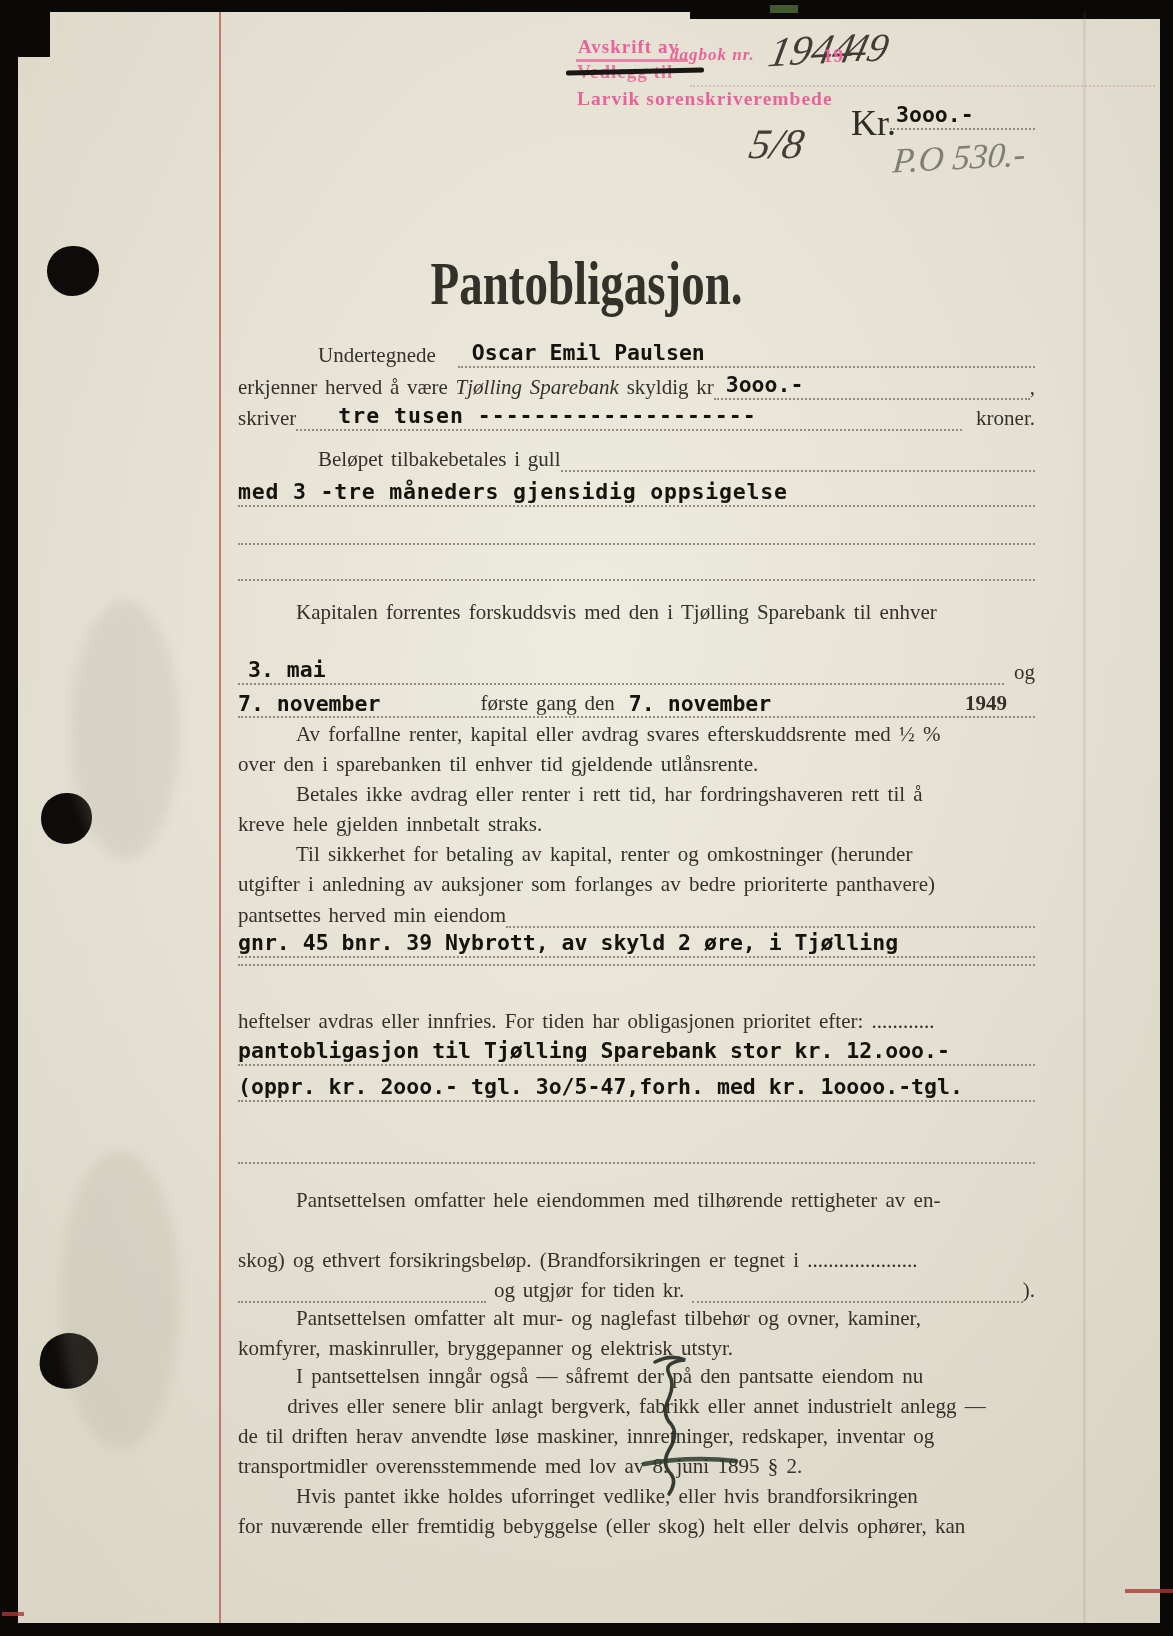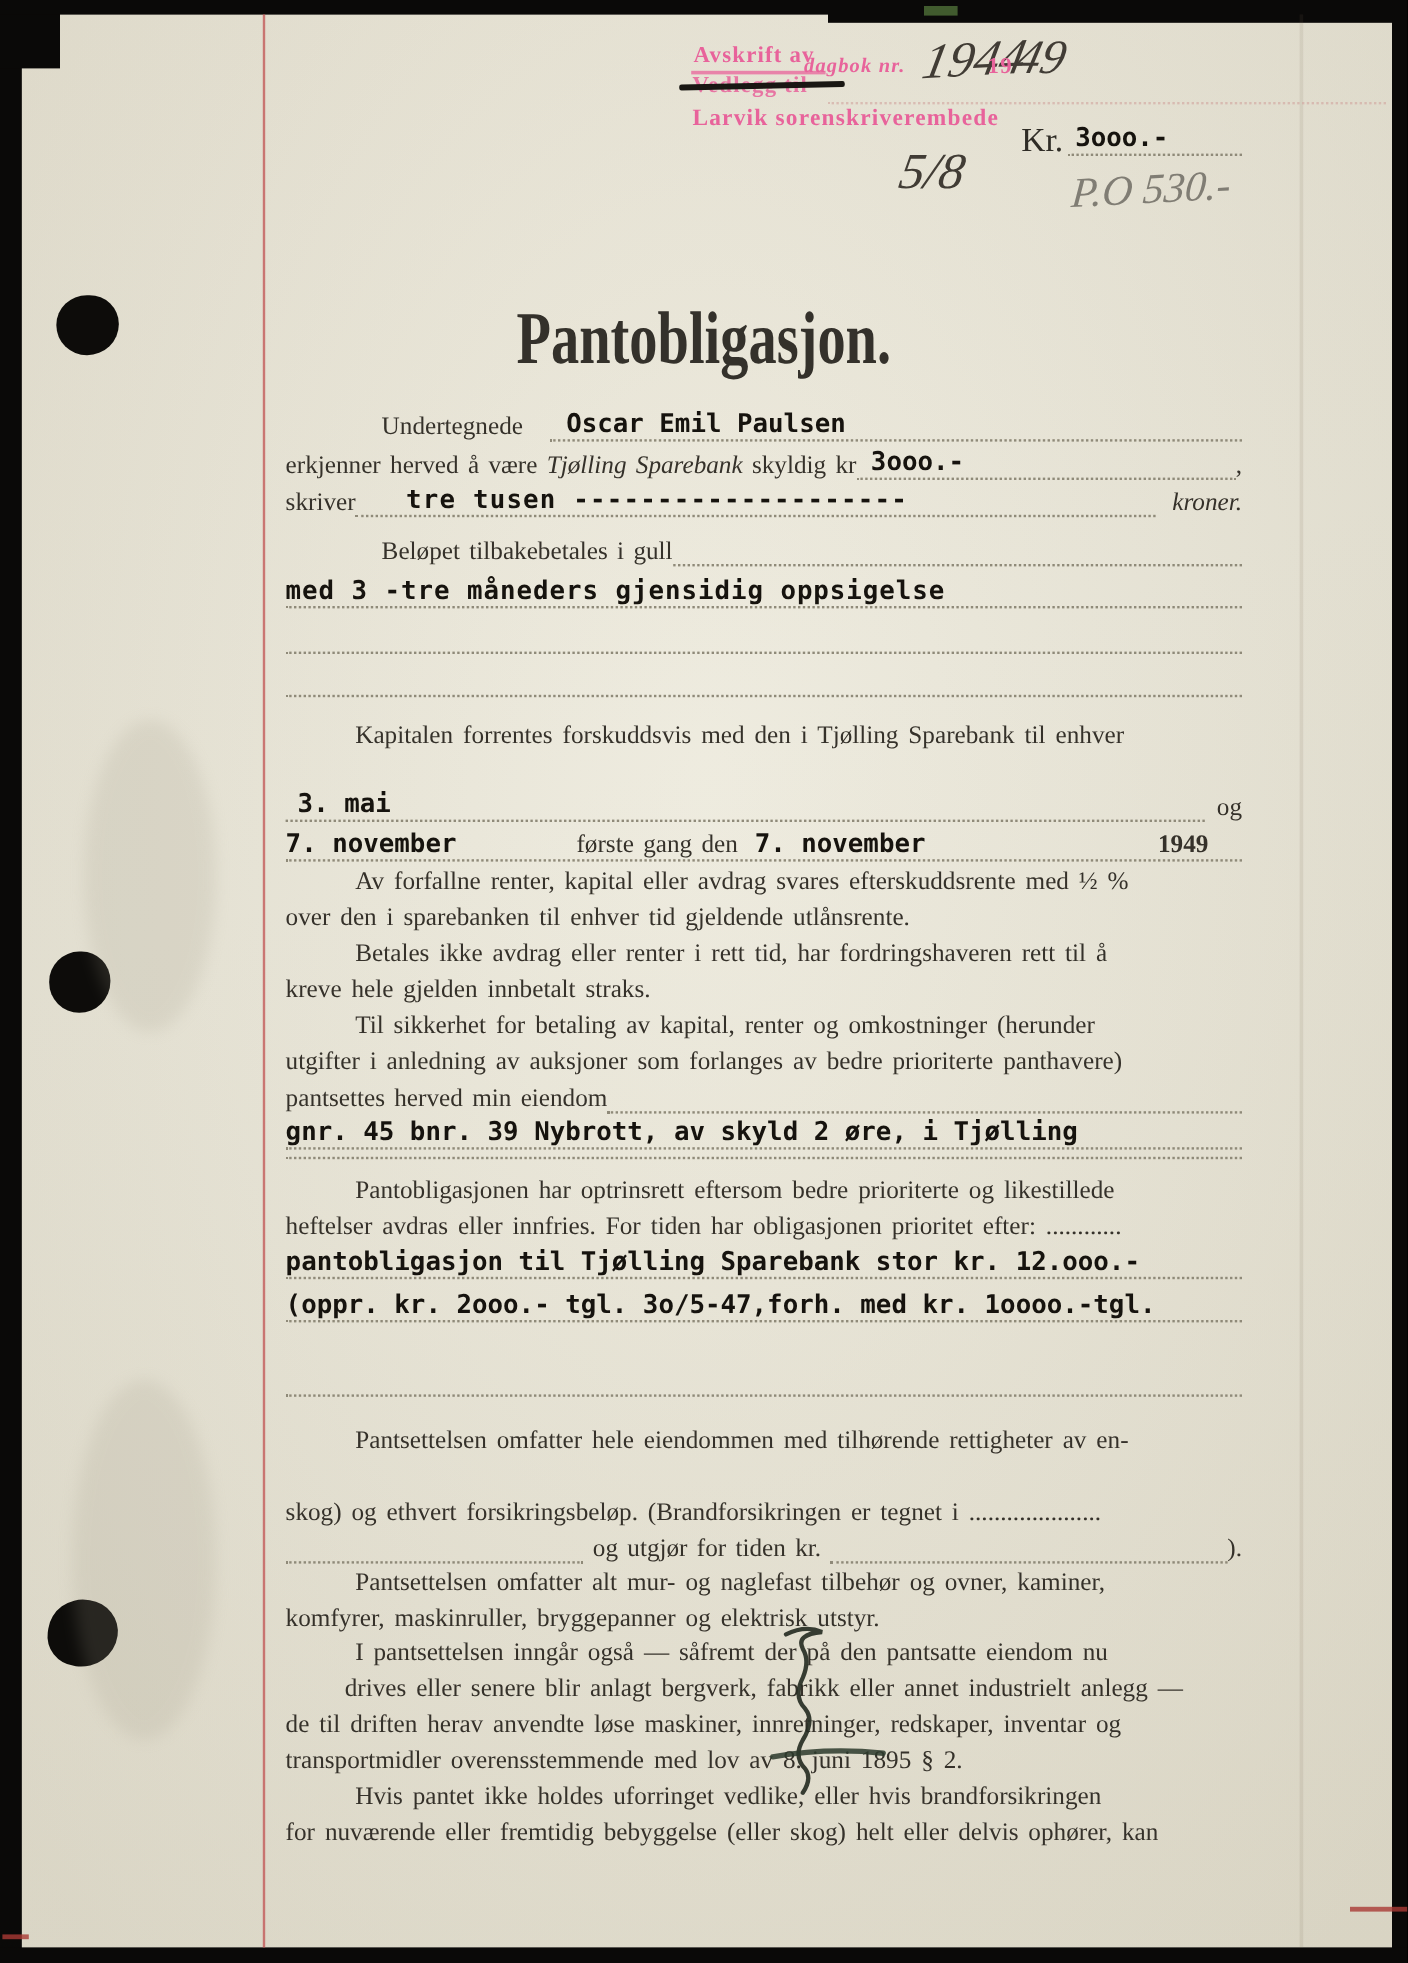--- a/index.html
+++ b/index.html
@@ -35,21 +35,21 @@
   .pline{position:absolute;left:238px;width:797px;white-space:nowrap;
        font-size:21px;color:#35312a;word-spacing:3px;}
   .ind{padding-left:58px;}
   .typed{font-family:"DejaVu Sans Mono",monospace;font-weight:700;font-size:21.5px;
          color:#16130e;letter-spacing:0px;word-spacing:0;}
   .fill{flex:1 1 auto;border-bottom:2px dotted #8f8a79;}
   .dotsrow{position:absolute;left:238px;width:797px;border-top:2px dotted #8f8a79;height:0;}
   .ubott{border-bottom:2px dotted #8f8a79;}
   .it{font-style:italic;}
   .sp{flex:0 0 auto;}
-  .krlabel{position:absolute;font-size:28px;color:#2f2c26;}
+  .krlabel{position:absolute;font-size:36px;color:#2f2c26;}
 </style>
 </head>
 <body>
 
 <div class="page">
   <div class="paper"></div>
 
   <div class="edge" style="left:0;top:0;width:18px;height:1636px;"></div>
   <div class="edge" style="left:0;top:0;width:50px;height:57px;"></div>
   <div class="edge" style="left:0;top:0;width:1173px;height:12px;"></div>
@@ -98,21 +98,21 @@
     <span class="sp">erkjenner herved å være </span>
     <span class="sp it">Tjølling Sparebank</span>
     <span class="sp"> skyldig kr</span>
     <span class="fill"><span class="typed" style="padding-left:12px;">3ooo.-</span></span>
     <span class="sp">,</span>
   </div>
 
   <div class="row" style="top:405px;height:26px;">
     <span class="sp">skriver</span>
     <span class="fill"><span class="typed" style="padding-left:42px;letter-spacing:1px;">tre tusen --------------------</span></span>
-    <span class="sp" style="padding-left:14px;font-style:italic;">kroner.</span>
+    <span class="sp" style="padding-left:14px;">kroner.</span>
   </div>
 
   <div class="row" style="top:446px;height:26px;">
     <span class="sp" style="padding-left:80px;">Beløpet tilbakebetales i gull</span>
     <span class="fill"></span>
   </div>
 
   <div class="row" style="top:479px;height:28px;">
     <span class="fill"><span class="typed" style="letter-spacing:0.8px;">med 3 -tre måneders gjensidig oppsigelse</span></span>
   </div>
@@ -149,21 +149,20 @@
     <span class="sp">pantsettes herved min eiendom</span>
     <span class="fill"></span>
   </div>
 
   <div class="row" style="top:930px;height:28px;">
     <span class="fill"><span class="typed">gnr. 45 bnr. 39 Nybrott, av skyld 2 øre, i Tjølling</span></span>
   </div>
 
   <div class="dotsrow" style="top:964px;"></div>
 
-  <div class="pline ind" style="top:979px;">Pantobligasjonen  har  optrinsrett  eftersom  bedre  prioriterte  og  likestillede</div>
   <div class="pline" style="top:1009px;">heftelser avdras eller innfries. For tiden har obligasjonen prioritet efter: ............</div>
 
   <div class="row" style="top:1038px;height:28px;">
     <span class="fill"><span class="typed">pantobligasjon til Tjølling Sparebank stor kr. 12.ooo.-</span></span>
   </div>
   <div class="row" style="top:1074px;height:28px;">
     <span class="fill"><span class="typed">(oppr. kr. 2ooo.- tgl. 3o/5-47,forh. med kr. 1oooo.-tgl.</span></span>
   </div>
 
   <div class="dotsrow" style="top:1162px;"></div>

